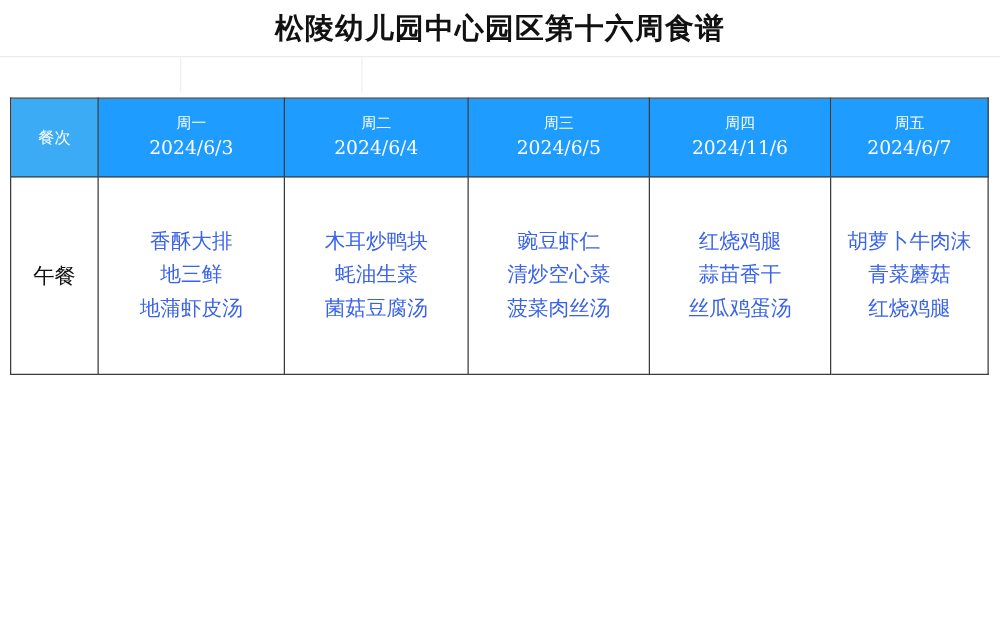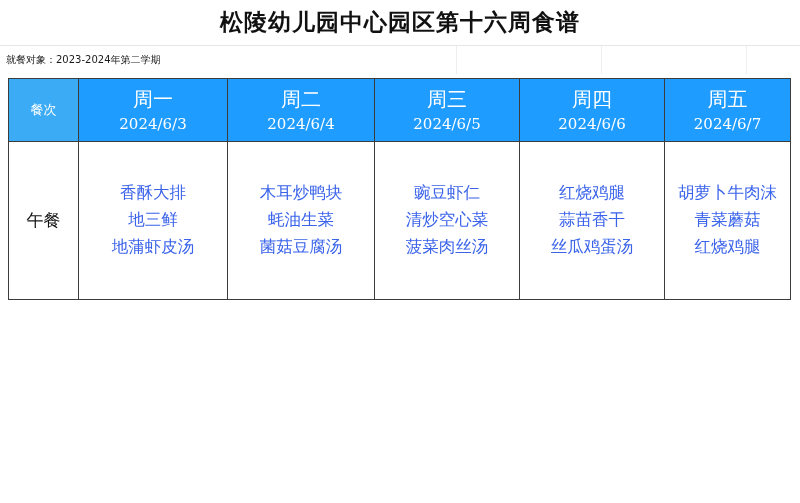--- a/index.html
+++ b/index.html
@@ -100,21 +100,21 @@
   }
   .hdr-day {
     background: #1e9cff;
     color: #ffffff;
     height: 62px;
     font-weight: normal;
     font-family: "DejaVu Serif", "Liberation Serif", serif;
   }
   .hdr-day .day-name {
     display: block;
-    font-size: 20px;
+    font-size: 12px;
     line-height: 1.45;
   }
   .hdr-day .day-date {
     display: block;
     font-size: 15px;
     line-height: 1.45;
   }
 
   
   .meal-label {
@@ -144,23 +144,20 @@
 </head>
 <body>
 
 <div class="sheet">
 
   <div class="title-band">
     <div class="title-text">松陵幼儿园中心园区第十六周食谱</div>
   </div>
 
   <div class="subtitle-band">
-    <div class="subtitle-cell first" style="width:457px;">
-      <span class="subtitle-text">就餐对象：2023-2024年第二学期</span>
-    </div>
     <div class="subtitle-cell" style="width:145px;"></div>
     <div class="subtitle-cell" style="width:145px;"></div>
     <div class="subtitle-cell" style="width:53px; border-right:none;"></div>
   </div>
 
   <table class="menu-table">
     <colgroup>
       <col style="width:70px;">
       <col style="width:149px;">
       <col style="width:147px;">
@@ -180,21 +177,21 @@
         <th class="hdr-day">
           <span class="day-name">周二</span>
           <span class="day-date">2024/6/4</span>
         </th>
         <th class="hdr-day">
           <span class="day-name">周三</span>
           <span class="day-date">2024/6/5</span>
         </th>
         <th class="hdr-day">
           <span class="day-name">周四</span>
-          <span class="day-date">2024/6/6</span>
+          <span class="day-date">2024/11/6</span>
         </th>
         <th class="hdr-day">
           <span class="day-name">周五</span>
           <span class="day-date">2024/6/7</span>
         </th>
       </tr>
     </thead>
 
     <tbody>
 

